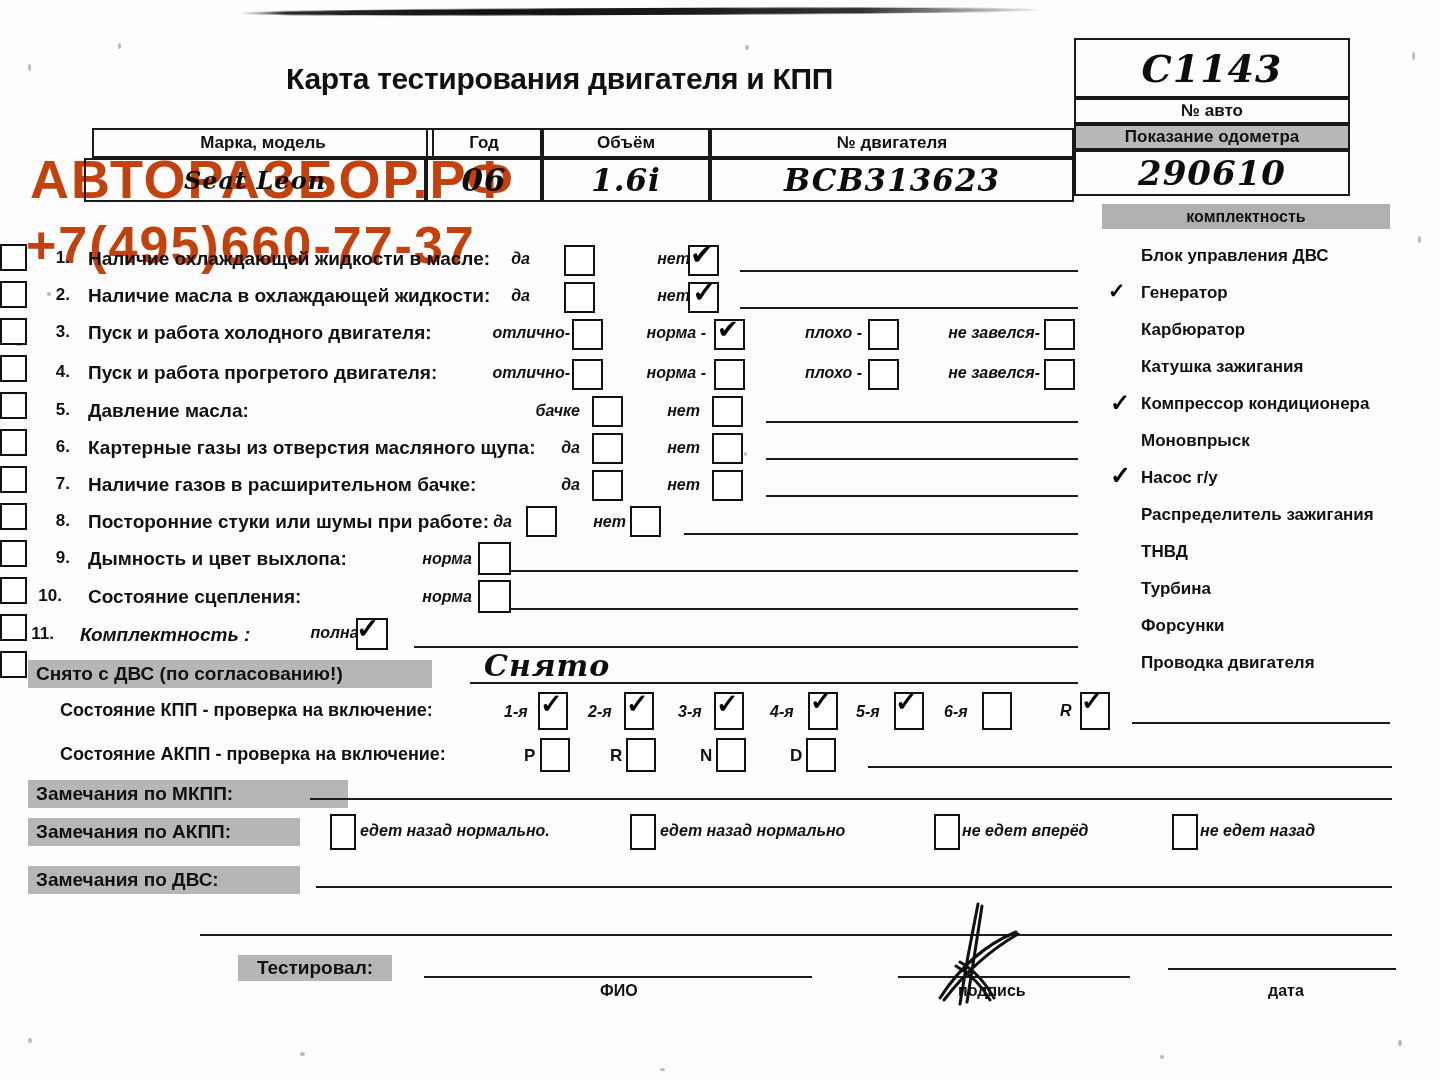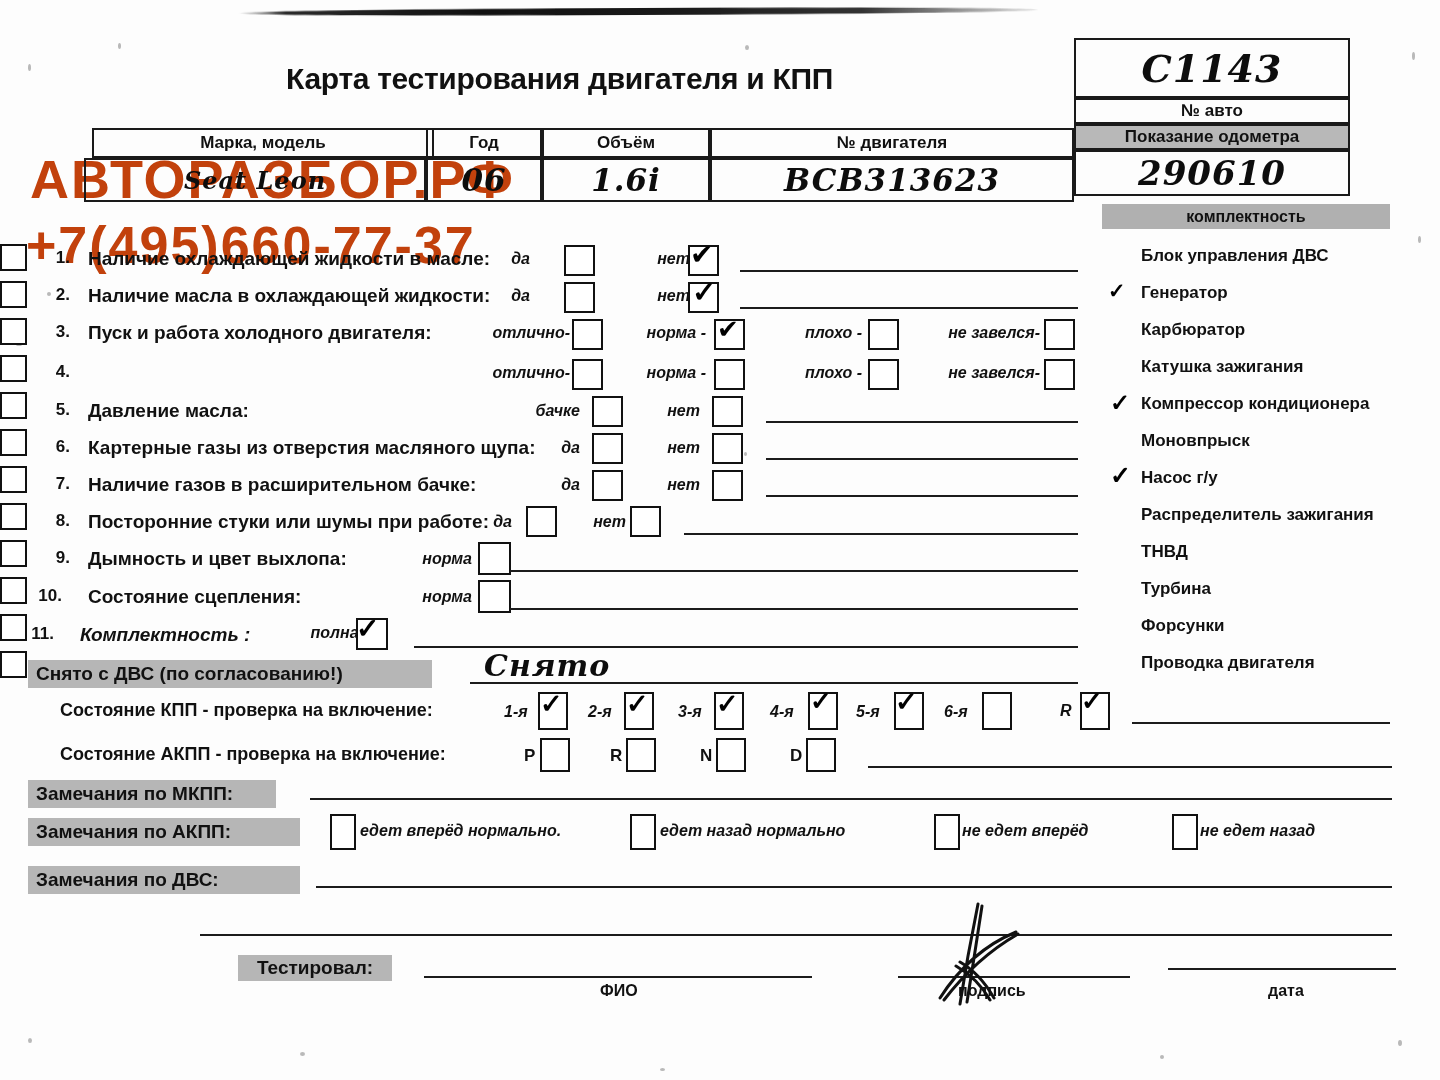--- a/index.html
+++ b/index.html
@@ -287,20 +287,21 @@
   <div class="chk" style="left:572px; top:319px; width:31px; height:31px;"></div>
   <div class="opt-label" style="left:620px; top:324px; width:86px;">норма -</div>
   <div class="chk" style="left:714px; top:319px; width:31px; height:31px;"></div>
   <div class="tick" style="left:717px; top:314px; font-size:26px;">✔</div>
   <div class="opt-label" style="left:782px; top:324px; width:80px;">плохо -</div>
   <div class="chk" style="left:868px; top:319px; width:31px; height:31px;"></div>
   <div class="opt-label" style="left:920px; top:324px; width:120px;">не завелся-</div>
   <div class="chk" style="left:1044px; top:319px; width:31px; height:31px;"></div>
 
   <div class="q-num" style="left:36px; top:362px;">4.</div>
+  <div class="q-text" style="left:88px; top:362px;">Пуск и работа прогретого двигателя:</div>
   <div class="opt-label" style="left:460px; top:364px; width:110px;">отлично-</div>
   <div class="chk" style="left:572px; top:359px; width:31px; height:31px;"></div>
   <div class="opt-label" style="left:620px; top:364px; width:86px;">норма -</div>
   <div class="chk" style="left:714px; top:359px; width:31px; height:31px;"></div>
   <div class="opt-label" style="left:782px; top:364px; width:80px;">плохо -</div>
   <div class="chk" style="left:868px; top:359px; width:31px; height:31px;"></div>
   <div class="opt-label" style="left:920px; top:364px; width:120px;">не завелся-</div>
   <div class="chk" style="left:1044px; top:359px; width:31px; height:31px;"></div>
 
   <div class="q-num" style="left:36px; top:400px;">5.</div>
@@ -439,26 +440,26 @@
   <div class="chk" style="left:626px; top:738px; width:30px; height:34px;"></div>
 
   <div class="akpp-label" style="left:700px; top:746px;">N</div>
   <div class="chk" style="left:716px; top:738px; width:30px; height:34px;"></div>
 
   <div class="akpp-label" style="left:790px; top:746px;">D</div>
   <div class="chk" style="left:806px; top:738px; width:30px; height:34px;"></div>
 
   <div class="rule" style="left:868px; top:766px; width:524px;"></div>
 
-  <div class="sect-label" style="left:28px; top:780px; width:248px; height:28px;">Замечания по МКПП:</div>
+  <div class="sect-label" style="left:28px; top:780px; width:320px; height:28px;">Замечания по МКПП:</div>
   <div class="rule" style="left:310px; top:798px; width:1082px;"></div>
 
   <div class="sect-label" style="left:28px; top:818px; width:272px; height:28px;">Замечания по АКПП:</div>
   <div class="chk" style="left:330px; top:814px; width:26px; height:36px;"></div>
-  <div class="akpp-note" style="left:360px; top:822px;">едет вперёд нормально.</div>
+  <div class="akpp-note" style="left:360px; top:822px;">едет назад нормально.</div>
   <div class="chk" style="left:630px; top:814px; width:26px; height:36px;"></div>
   <div class="akpp-note" style="left:660px; top:822px;">едет назад нормально</div>
   <div class="chk" style="left:934px; top:814px; width:26px; height:36px;"></div>
   <div class="akpp-note" style="left:962px; top:822px;">не едет вперёд</div>
   <div class="chk" style="left:1172px; top:814px; width:26px; height:36px;"></div>
   <div class="akpp-note" style="left:1200px; top:822px;">не едет назад</div>
 
   <div class="sect-label" style="left:28px; top:866px; width:272px; height:28px;">Замечания по ДВС:</div>
   <div class="rule" style="left:316px; top:886px; width:1076px;"></div>
   <div class="rule" style="left:200px; top:934px; width:1192px;"></div>

